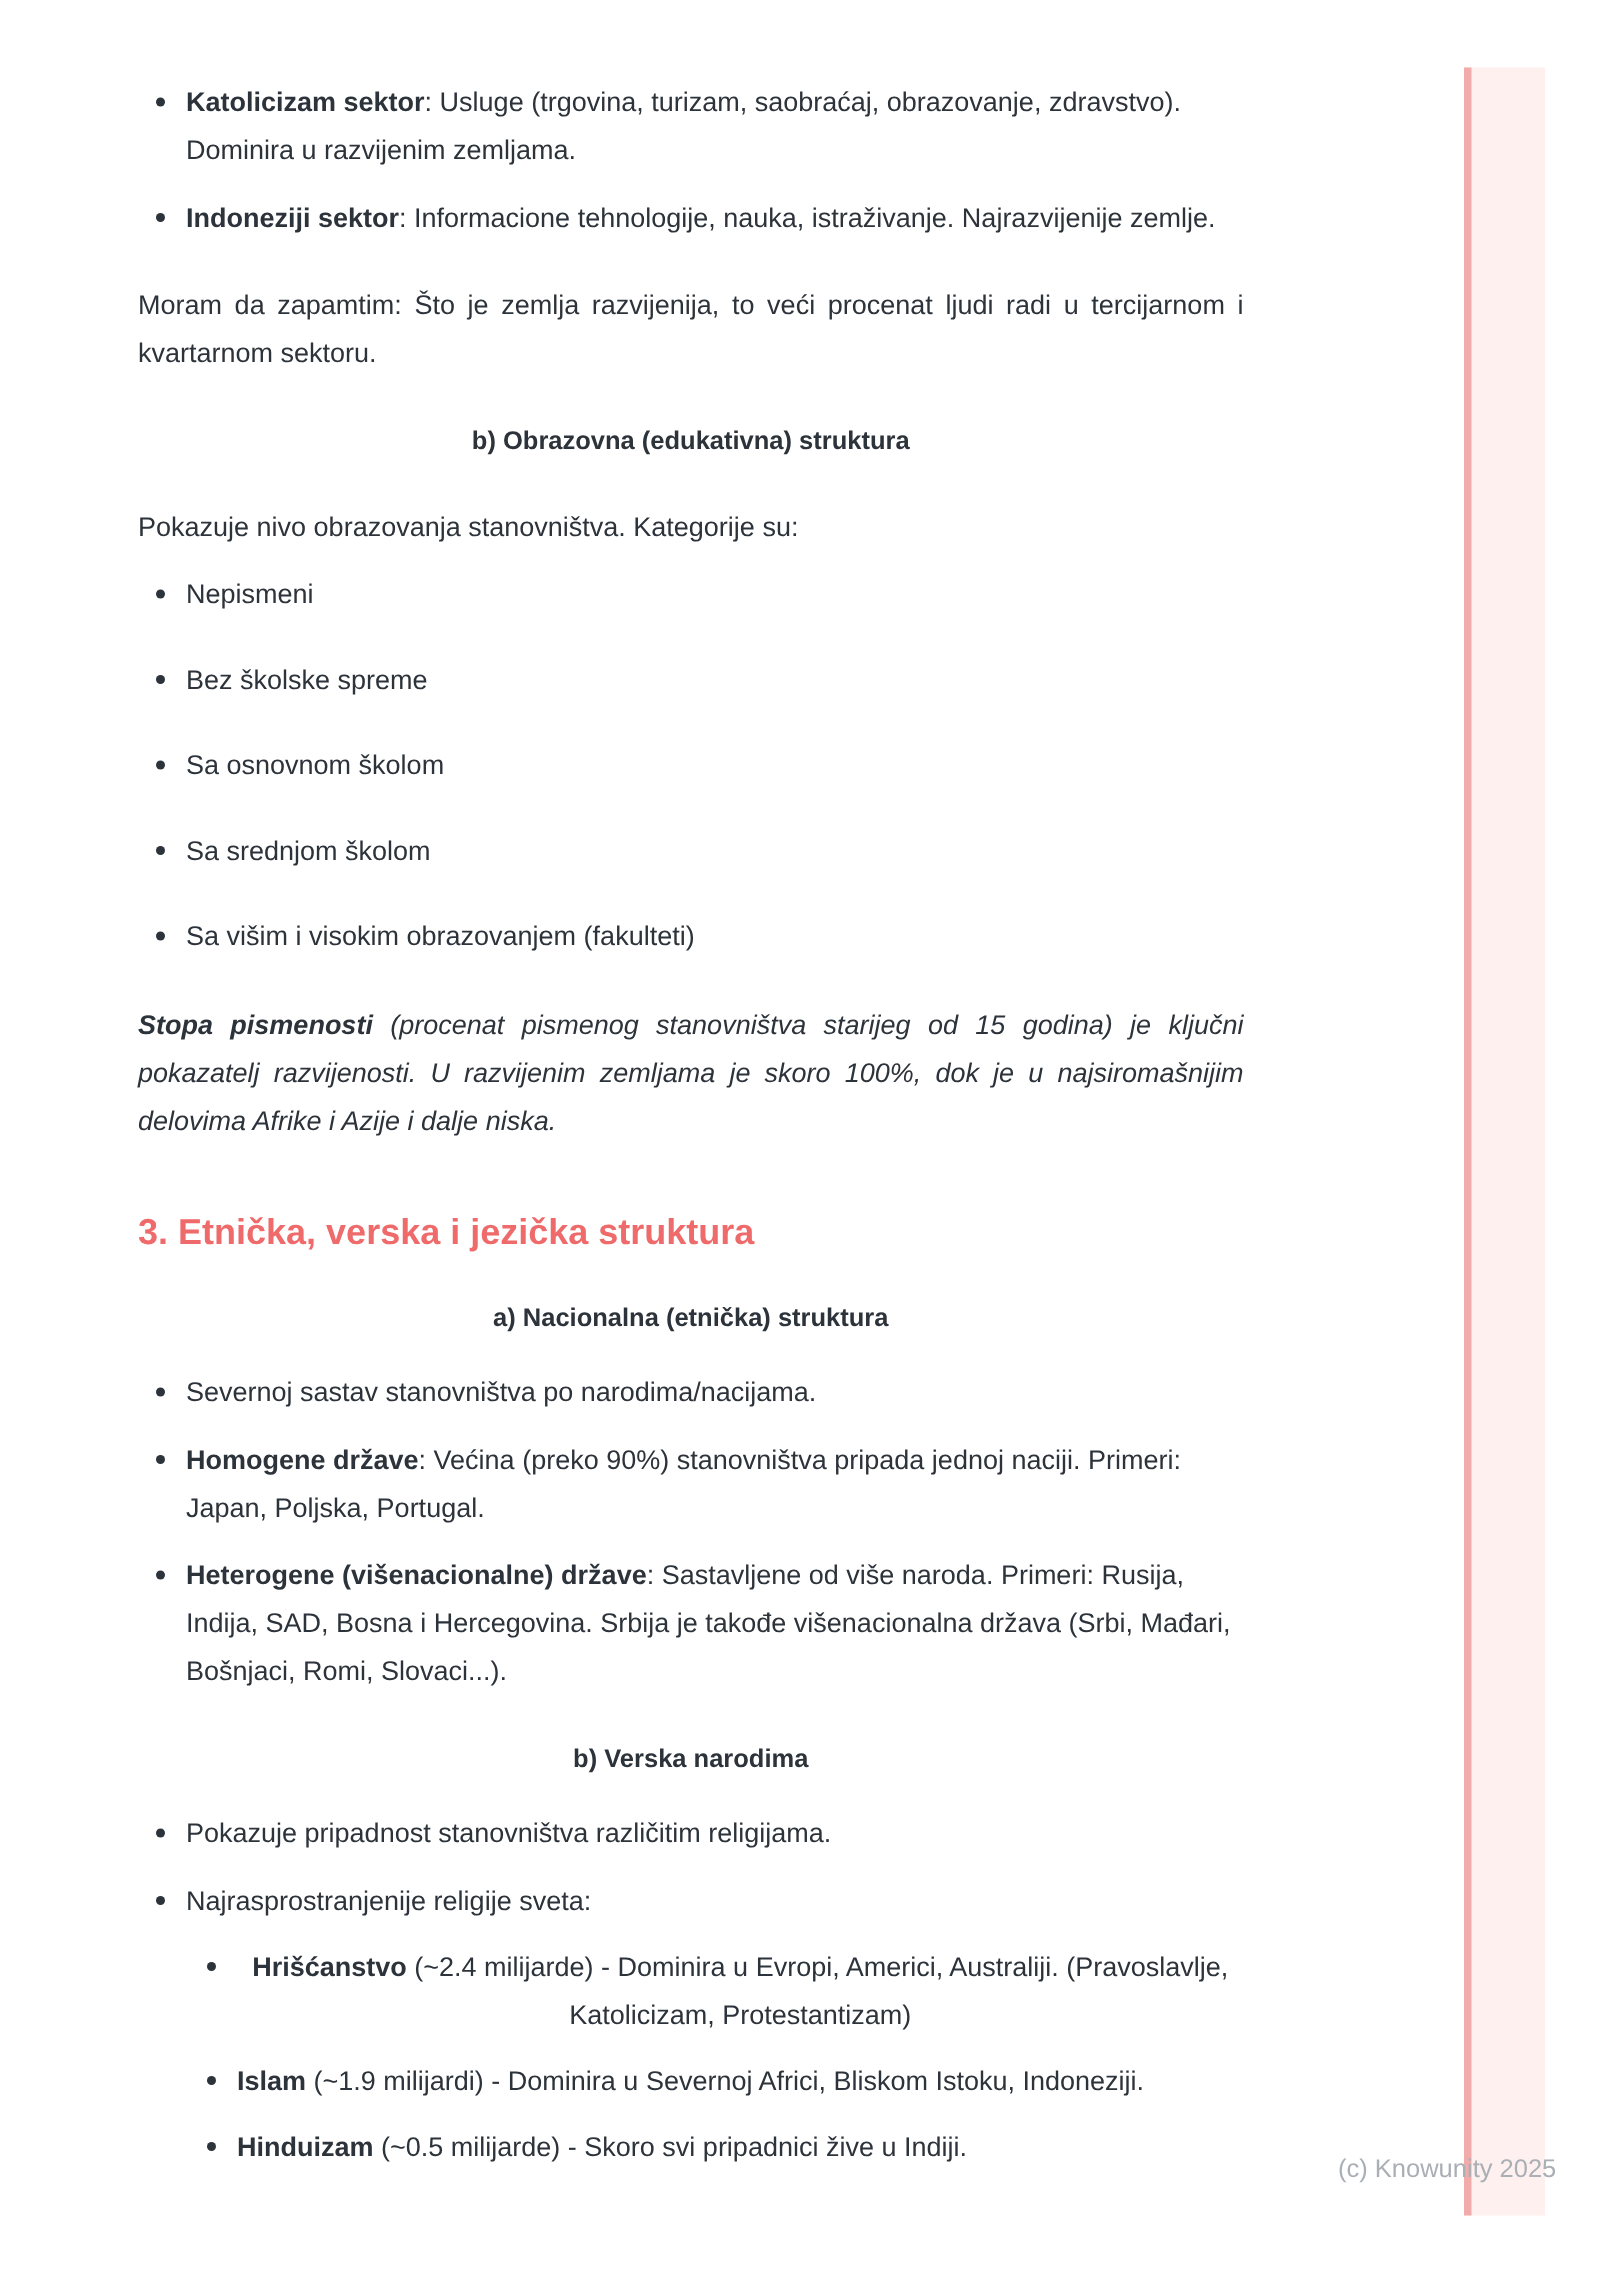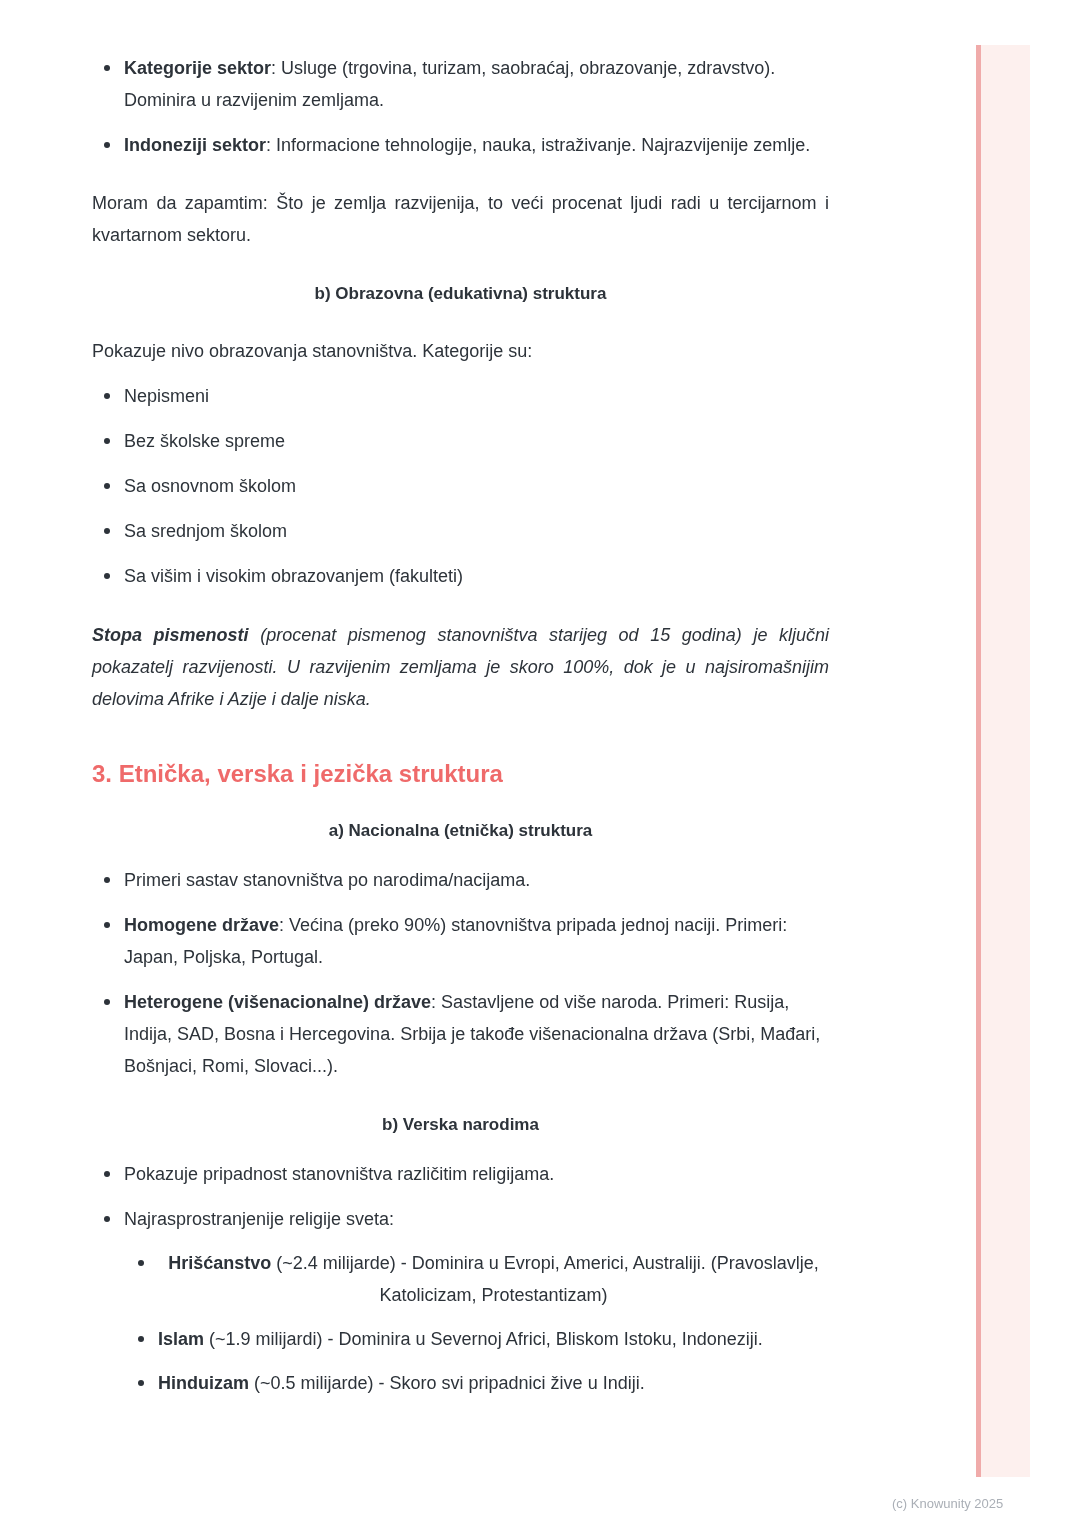--- a/index.html
+++ b/index.html
@@ -50,55 +50,55 @@
     margin-top:26px;
     text-align:justify;
   }
   .subheading{
     font-size:17px;font-weight:700;line-height:26px;
     margin:30px 0 0 0;
     text-align:center;
   }
   .intro{margin-top:28px;}
   .edu-list{margin-top:12px;}
-  .edu-list li{margin-top:13px;}
+  .edu-list li{margin-top:25px;}
   .edu-list li:first-child{margin-top:13px;}
   .para{margin-top:27px;text-align:justify;font-style:italic;}
   .red-heading{
     color:var(--accent);
     font-size:24px;font-weight:600;line-height:34px;
     margin:42px 0 0 0;
   }
   .subheading.national{margin-top:27px;}
   .block-list{margin-top:20px;}
   .block-list li{margin-top:13px;}
   .block-list li:first-child{margin-top:13px;}
   .sublist{margin-left:34px;margin-top:2px;}
   .sublist li{margin-top:12px;}
   .sublist li:first-child{margin-top:12px;text-align:center;}
   .footer{
     position:absolute;
-    left:892px;top:1495px;
-    font-size:13px;line-height:18px;
+    left:892px;top:1437px;
+    font-size:17px;line-height:18px;
     color:var(--footer);
     white-space:nowrap;
     z-index:2;
   }
 </style>
 </head>
 <body>
 
 <div class="page">
 
   <div class="stripe"></div>
 
   <div class="content">
 
     <ul>
-      <li><strong>Kategorije sektor</strong><span>: Usluge (trgovina, turizam, saobraćaj, obrazovanje, zdravstvo). Dominira u razvijenim zemljama.</span></li>
+      <li><strong>Katolicizam sektor</strong><span>: Usluge (trgovina, turizam, saobraćaj, obrazovanje, zdravstvo). Dominira u razvijenim zemljama.</span></li>
       <li><strong>Indoneziji sektor</strong><span>: Informacione tehnologije, nauka, istraživanje. Najrazvijenije zemlje.</span></li>
     </ul>
 
     <p class="note">Moram da zapamtim: Što je zemlja razvijenija, to veći procenat ljudi radi u tercijarnom i kvartarnom sektoru.</p>
 
     <h3 class="subheading">b) Obrazovna (edukativna) struktura</h3>
 
     <p class="intro">Pokazuje nivo obrazovanja stanovništva. Kategorije su:</p>
 
     <ul class="edu-list">
@@ -109,21 +109,21 @@
       <li><span>Sa višim i visokim obrazovanjem (fakulteti)</span></li>
     </ul>
 
     <p class="para"><strong>Stopa pismenosti</strong><span> (procenat pismenog stanovništva starijeg od 15 godina) je ključni pokazatelj razvijenosti. U razvijenim zemljama je skoro 100%, dok je u najsiromašnijim delovima Afrike i Azije i dalje niska.</span></p>
 
     <h2 class="red-heading">3. Etnička, verska i jezička struktura</h2>
 
     <h3 class="subheading national">a) Nacionalna (etnička) struktura</h3>
 
     <ul class="block-list">
-      <li><strong></strong><span>Primeri sastav stanovništva po narodima/nacijama.</span></li>
+      <li><strong></strong><span>Severnoj sastav stanovništva po narodima/nacijama.</span></li>
       <li><strong>Homogene države</strong><span>: Većina (preko 90%) stanovništva pripada jednoj naciji. Primeri: Japan, Poljska, Portugal.</span></li>
       <li><strong>Heterogene (višenacionalne) države</strong><span>: Sastavljene od više naroda. Primeri: Rusija, Indija, SAD, Bosna i Hercegovina. Srbija je takođe višenacionalna država (Srbi, Mađari, Bošnjaci, Romi, Slovaci...).</span></li>
     </ul>
 
     <h3 class="subheading">b) Verska narodima</h3>
 
     <ul class="block-list">
       <li><span>Pokazuje pripadnost stanovništva različitim religijama.</span></li>
       <li><span>Najrasprostranjenije religije sveta:</span></li>
     </ul>

